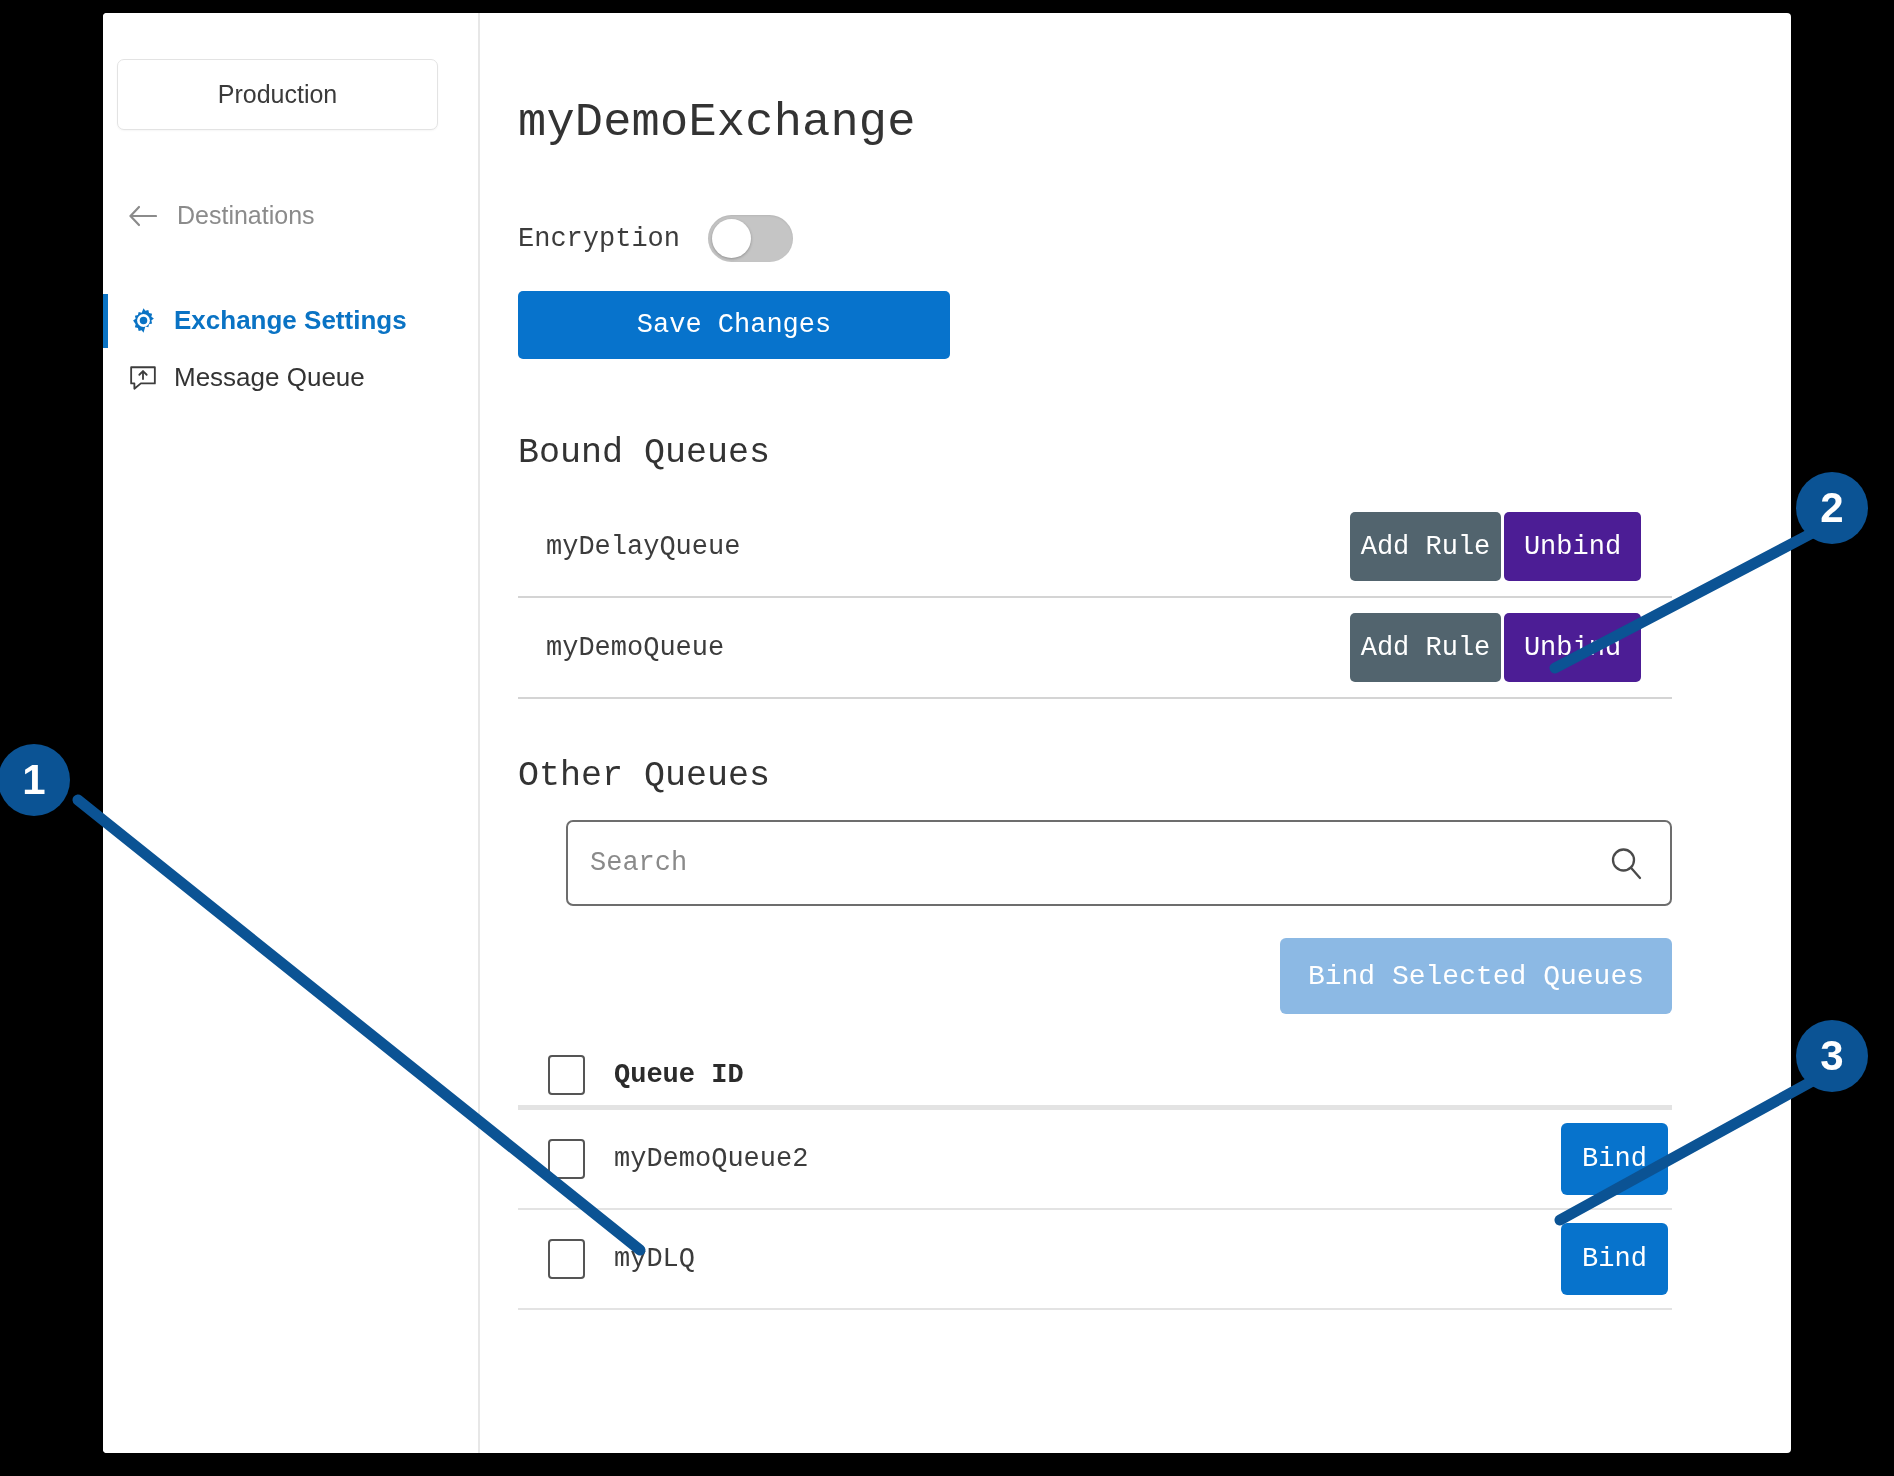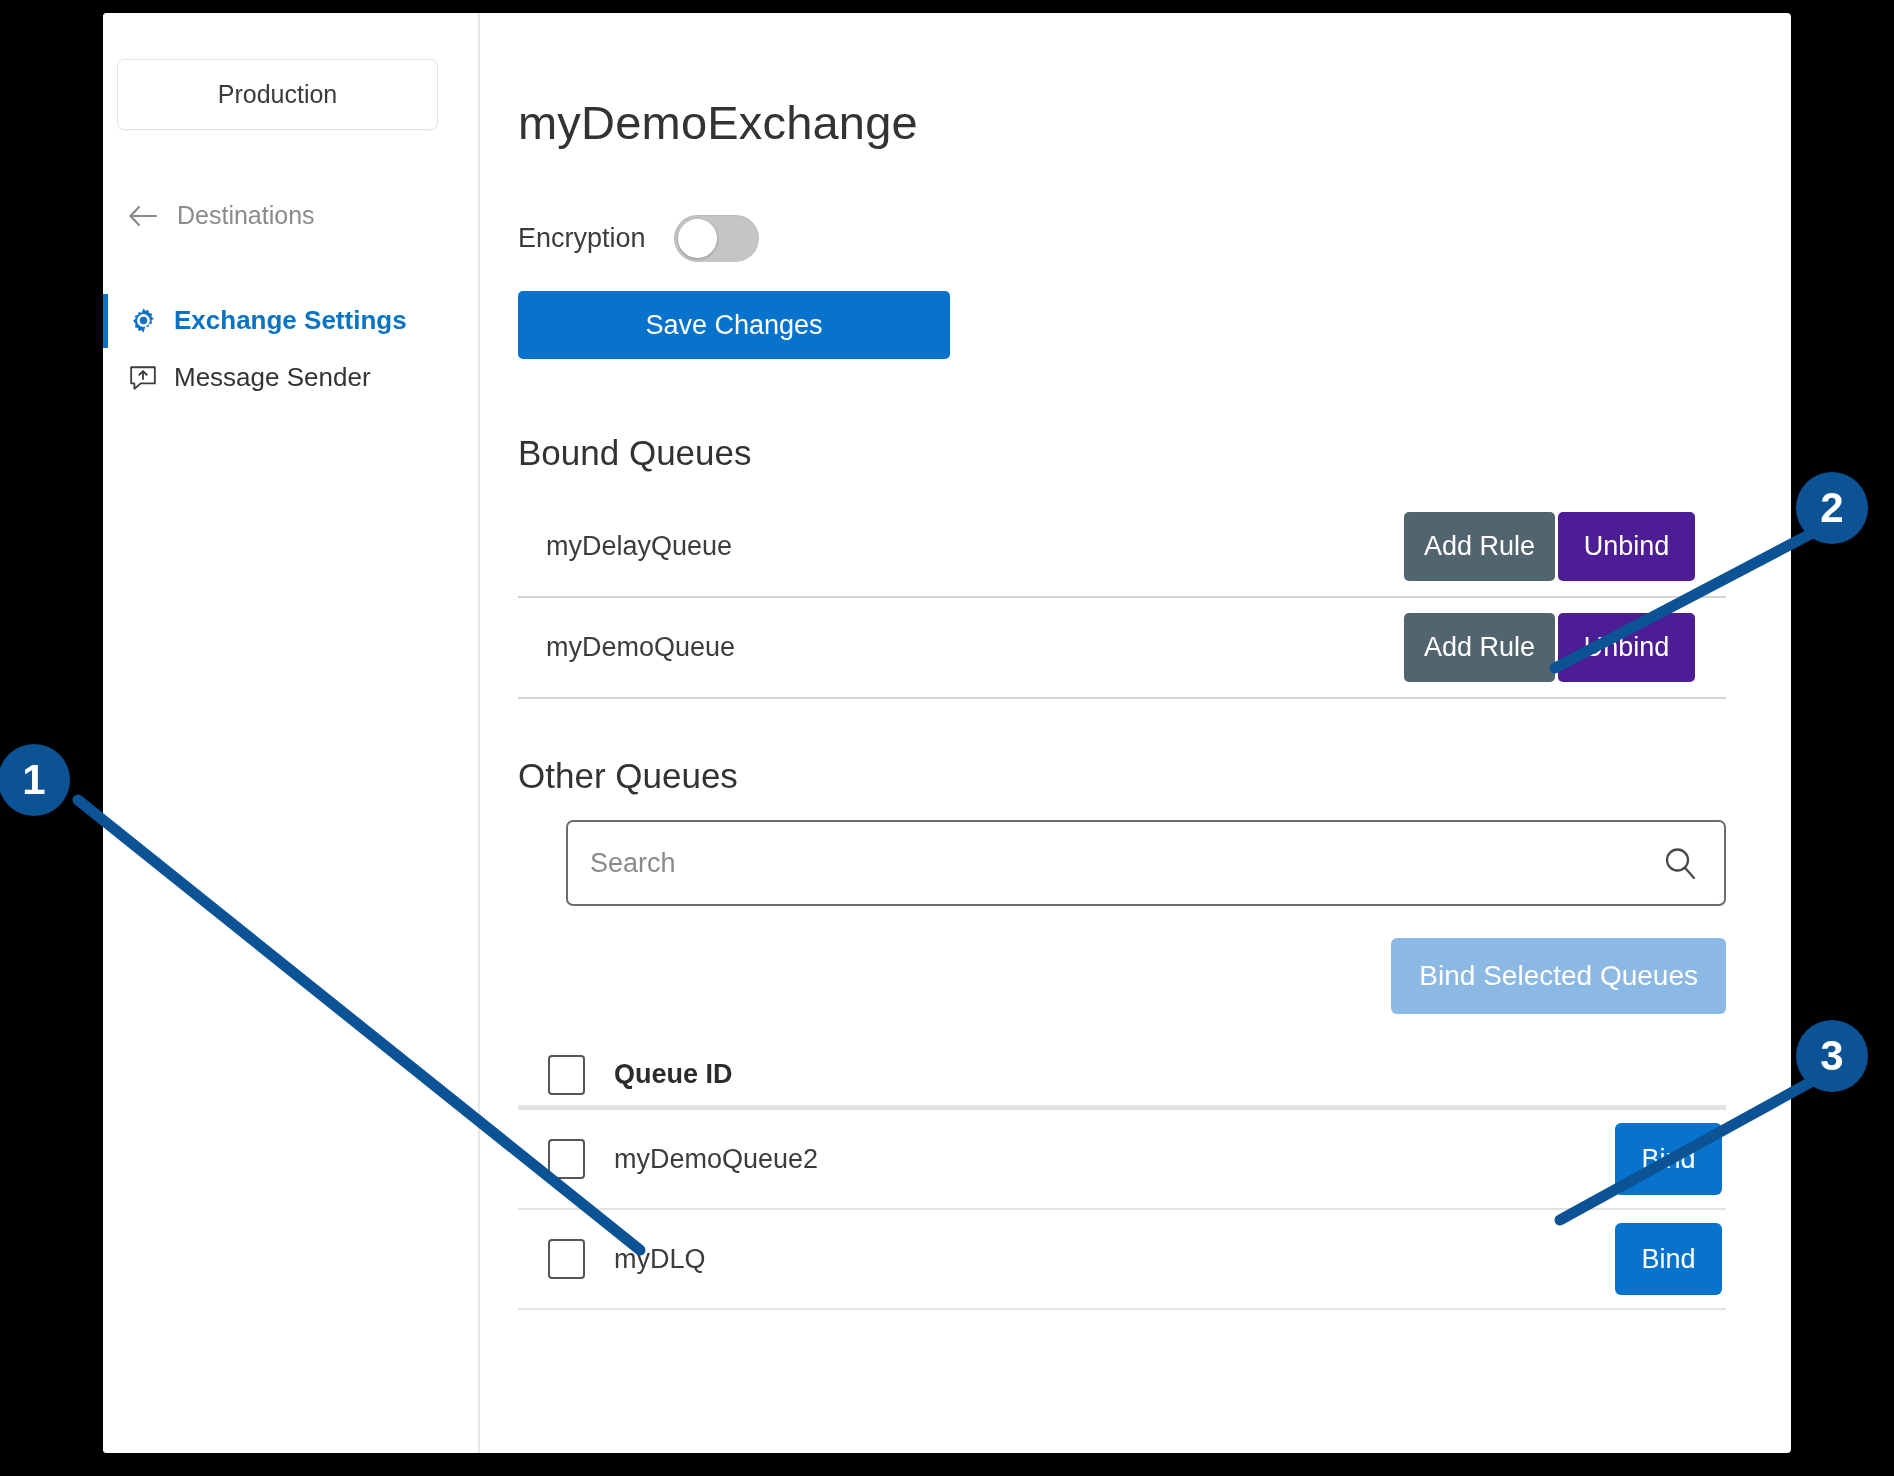--- a/index.html
+++ b/index.html
@@ -98,21 +98,21 @@
   }
 
   
   .main {
     flex: 1;
     height: 100%;
     padding: 0 0 0 0;
     overflow: hidden;
     position: relative;
   }
-  .main-inner { padding: 86px 65px 0 38px; }
+  .main-inner { padding: 86px 119px 0 38px; font-family: Liberation Mono, monospace; }
 
   .page-title {
     font-size: 47px;
     font-weight: 400;
     color: #333333;
     letter-spacing: 0.2px;
     line-height: 1;
   }
 
   .encryption-row {
@@ -328,21 +328,21 @@
         </div>
 
         <div class="nav-item">
           <span class="nav-icon">
             <svg viewBox="0 0 26 24" width="28" height="28" aria-hidden="true">
               <path d="M2 2 h22 v15 h-13 l-6 5 v-5 h-3 z" fill="none" stroke="#3d3d3d" stroke-width="1.7" stroke-linejoin="round"></path>
               <path d="M13 13 V6" fill="none" stroke="#3d3d3d" stroke-width="1.7" stroke-linecap="round"></path>
               <path d="M9.6 9 L13 5.6 L16.4 9" fill="none" stroke="#3d3d3d" stroke-width="1.7" stroke-linecap="round" stroke-linejoin="round"></path>
             </svg>
           </span>
-          <span>Message Sender</span>
+          <span>Message Queue</span>
         </div>
 
       </nav>
     </aside>
 
     <section class="main">
       <div class="main-inner">
 
         <h1 class="page-title">myDemoExchange</h1>
 

